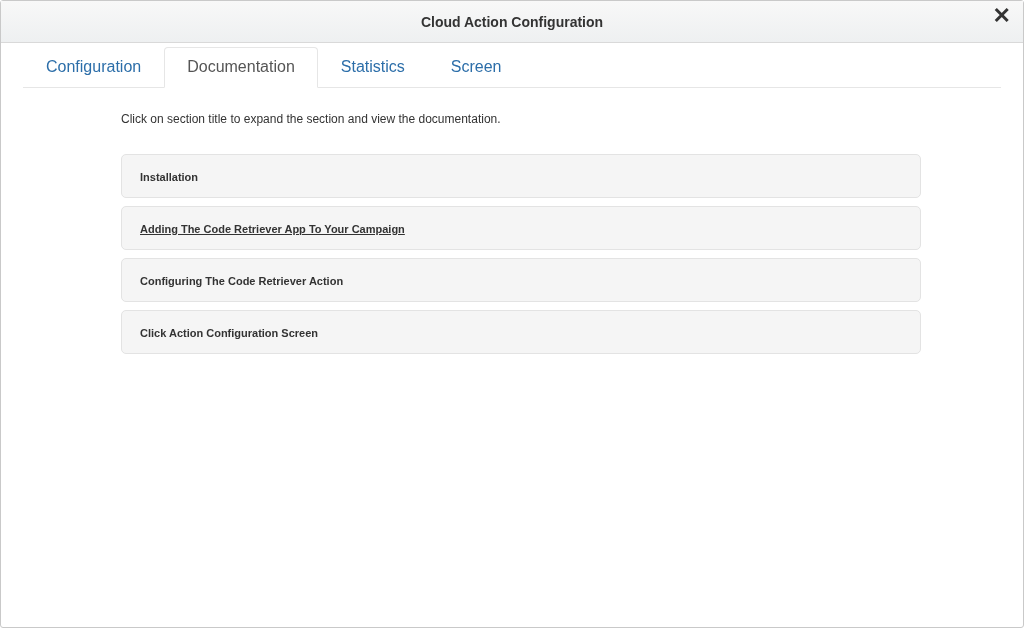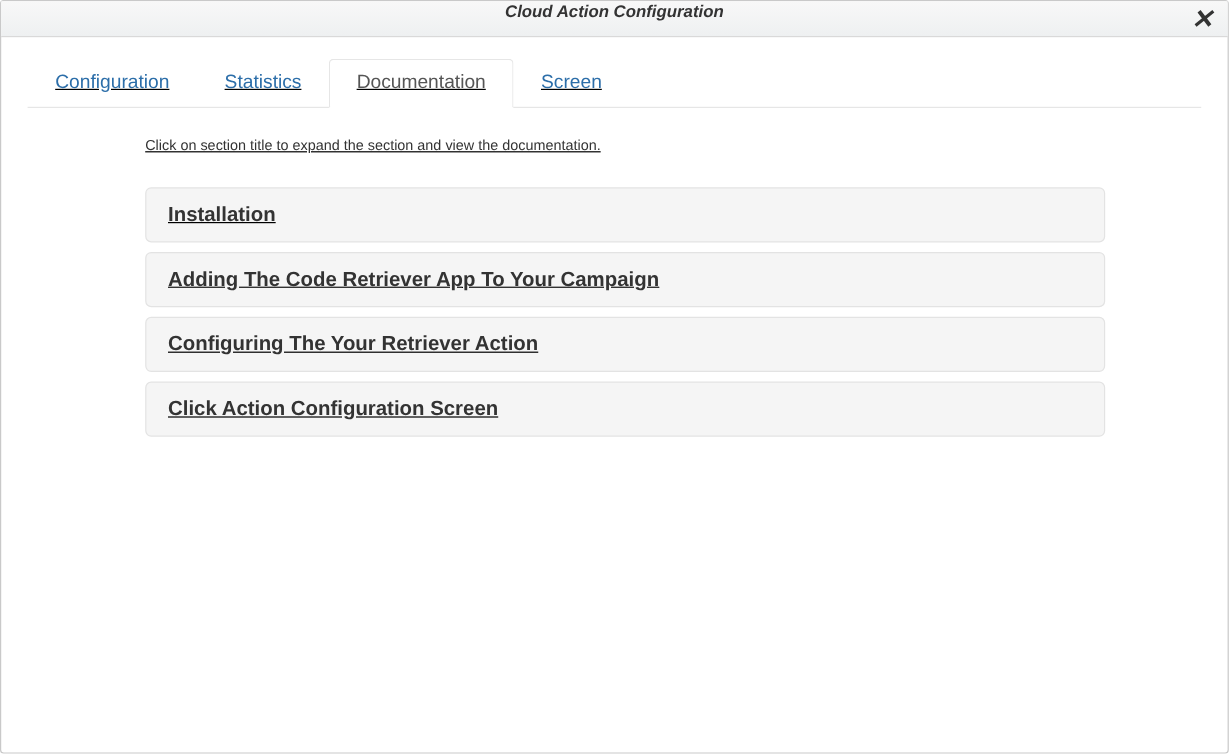--- a/index.html
+++ b/index.html
@@ -16,47 +16,46 @@
     }
     .window {
       width: 1024px;
       height: 628px;
       border: 1px solid #c9c9c9;
       border-radius: 3px;
       background: #fff;
       position: relative;
     }
     .titlebar {
-      height: 30px;
+      height: 42px;
       background: linear-gradient(to bottom, #f8f8f8 0%, #eef0f1 100%);
       border-bottom: 1px solid #d9d9d9;
       position: relative;
       display: flex;
+      align-items: center;
       justify-content: center;
-      font-style: italic;
     }
     .titlebar-title {
       font-size: 14px;
       font-weight: 700;
       color: #333;
     }
     .close-icon {
       position: absolute;
       right: 8px;
       top: 2px;
       font-size: 22px;
       font-weight: 700;
       color: #333;
       cursor: pointer;
       line-height: 26px;
       padding: 0 4px;
     }
     .content {
-      padding: 18px 22px;
-      text-decoration: underline;
+      padding: 4px 22px;
     }
     .tabs {
       display: flex;
       border-bottom: 1px solid #e6e6e6;
     }
     .tab {
       padding: 10px 22px 11px 22px;
       font-size: 16px;
       color: #2c6ea9;
       cursor: pointer;
@@ -86,21 +85,21 @@
       gap: 8px;
     }
     .accordion-item {
       background: #f5f5f5;
       border: 1px solid #e3e3e3;
       border-radius: 5px;
       padding: 12px 18px;
       cursor: pointer;
     }
     .accordion-title {
-      font-size: 17px;
+      font-size: 11px;
       font-weight: 700;
       color: #333;
     }
     .accordion-title.underline {
       text-decoration: underline;
       text-align: center;
     }
   </style>
 </head>
 <body>
@@ -111,46 +110,46 @@
     <span class="titlebar-title">Cloud Action Configuration</span>
     <span class="close-icon">✕</span>
   </div>
 
   <div class="content">
 
     <div class="tabs">
       <div class="tab">
         <span>Configuration</span>
       </div>
+      <div class="tab active">
+        <span>Documentation</span>
+      </div>
       <div class="tab">
         <span>Statistics</span>
-      </div>
-      <div class="tab active">
-        <span>Documentation</span>
       </div>
       <div class="tab">
         <span>Screen</span>
       </div>
     </div>
 
     <div class="body">
       <p class="instruction">Click on section title to expand the section and view the documentation.</p>
 
       <div class="accordion">
 
         <div class="accordion-item">
           <span class="accordion-title">Installation</span>
         </div>
 
         <div class="accordion-item">
           <span class="accordion-title underline">Adding The Code Retriever App To Your Campaign</span>
         </div>
 
         <div class="accordion-item">
-          <span class="accordion-title">Configuring The Your Retriever Action</span>
+          <span class="accordion-title">Configuring The Code Retriever Action</span>
         </div>
 
         <div class="accordion-item">
           <span class="accordion-title">Click Action Configuration Screen</span>
         </div>
 
       </div>
     </div>
 
   </div>

